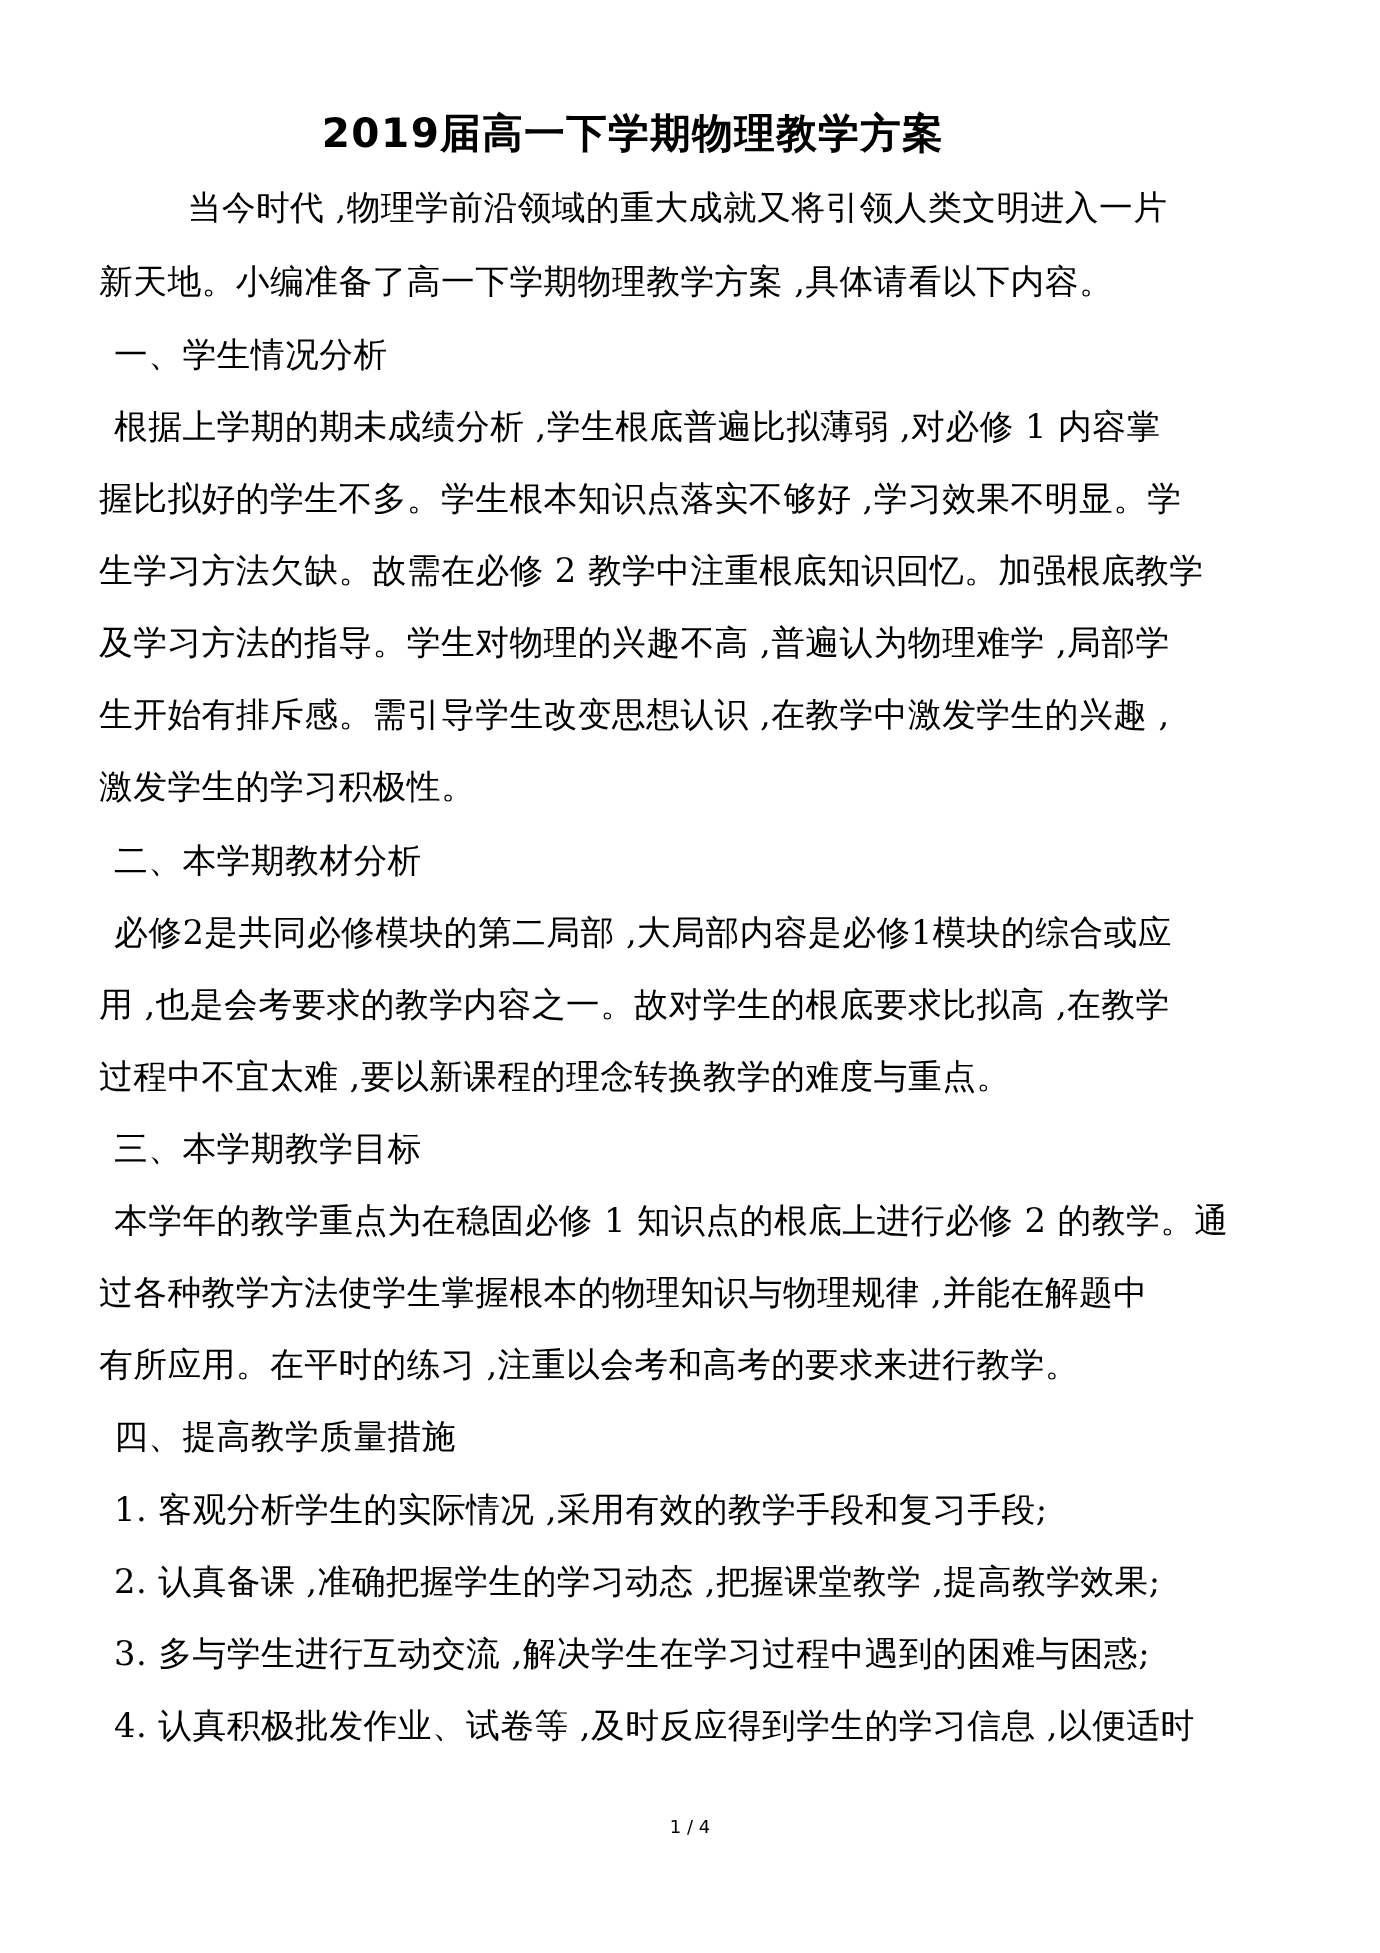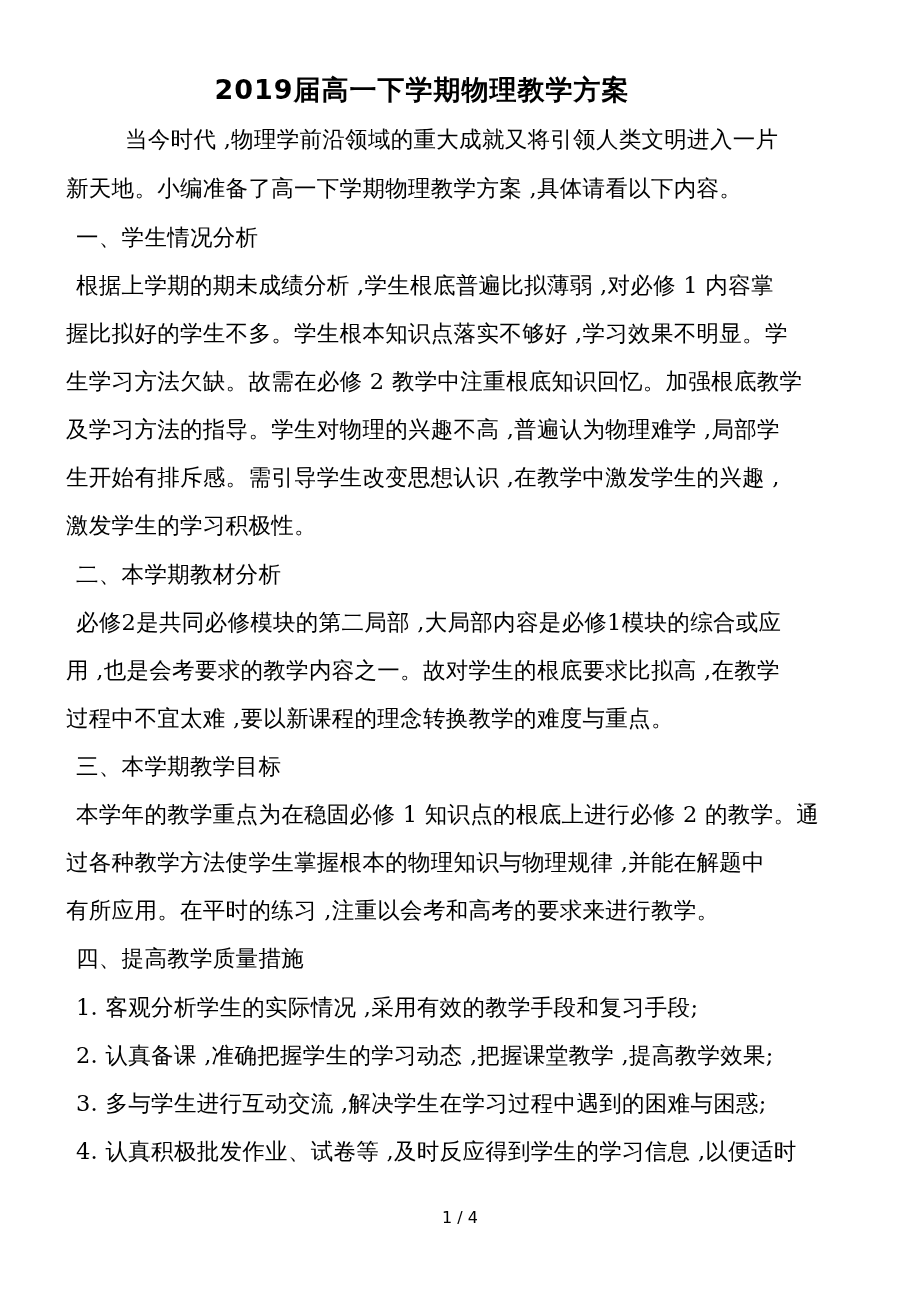--- a/index.html
+++ b/index.html
@@ -36,21 +36,21 @@
       white-space: nowrap;
       letter-spacing: 0.3px;
     }
     .page-number {
       position: absolute;
       top: 1208px;
       left: 0;
       width: 920px;
       text-align: center;
       font-family: "DejaVu Sans", "Liberation Sans", sans-serif;
-      font-size: 16px;
+      font-size: 12px;
       line-height: 20px;
     }
   </style>
 </head>
 <body>
 
 <div class="title">2019届高一下学期物理教学方案</div>
 
 <div>
   <div class="line" style="left:125px; top:124px;">当今时代 ,物理学前沿领域的重大成就又将引领人类文明进入一片</div>

